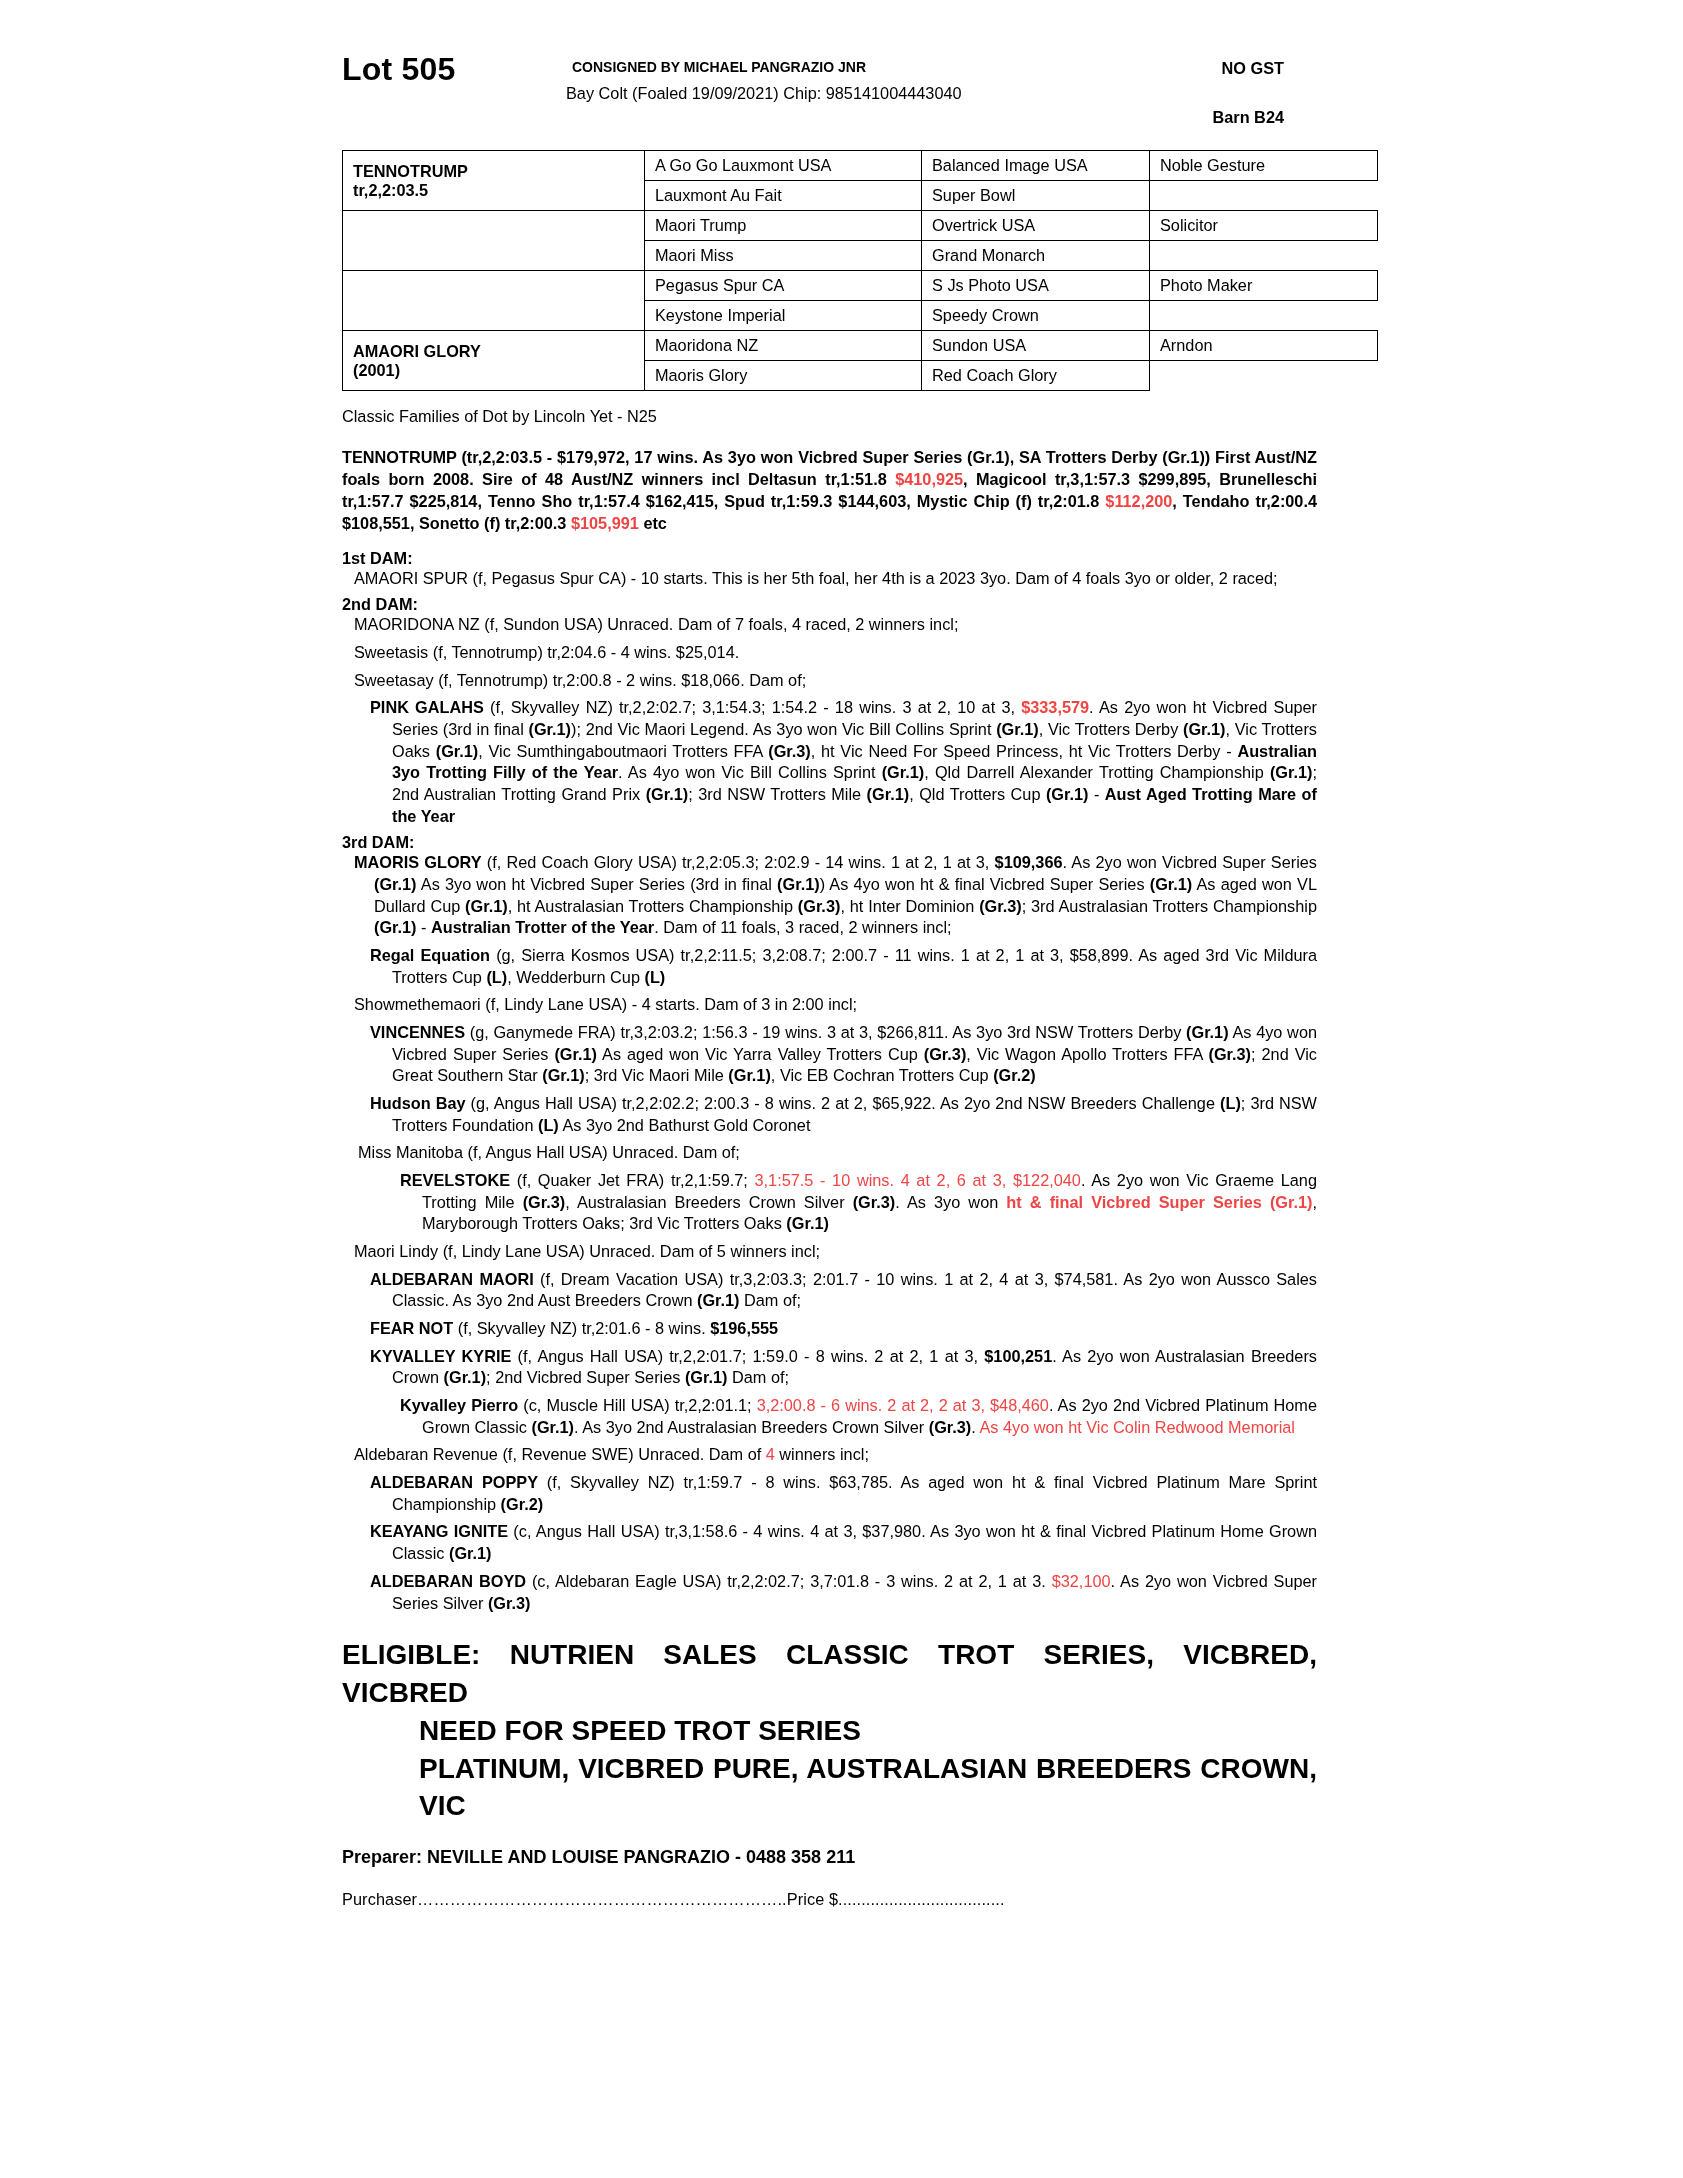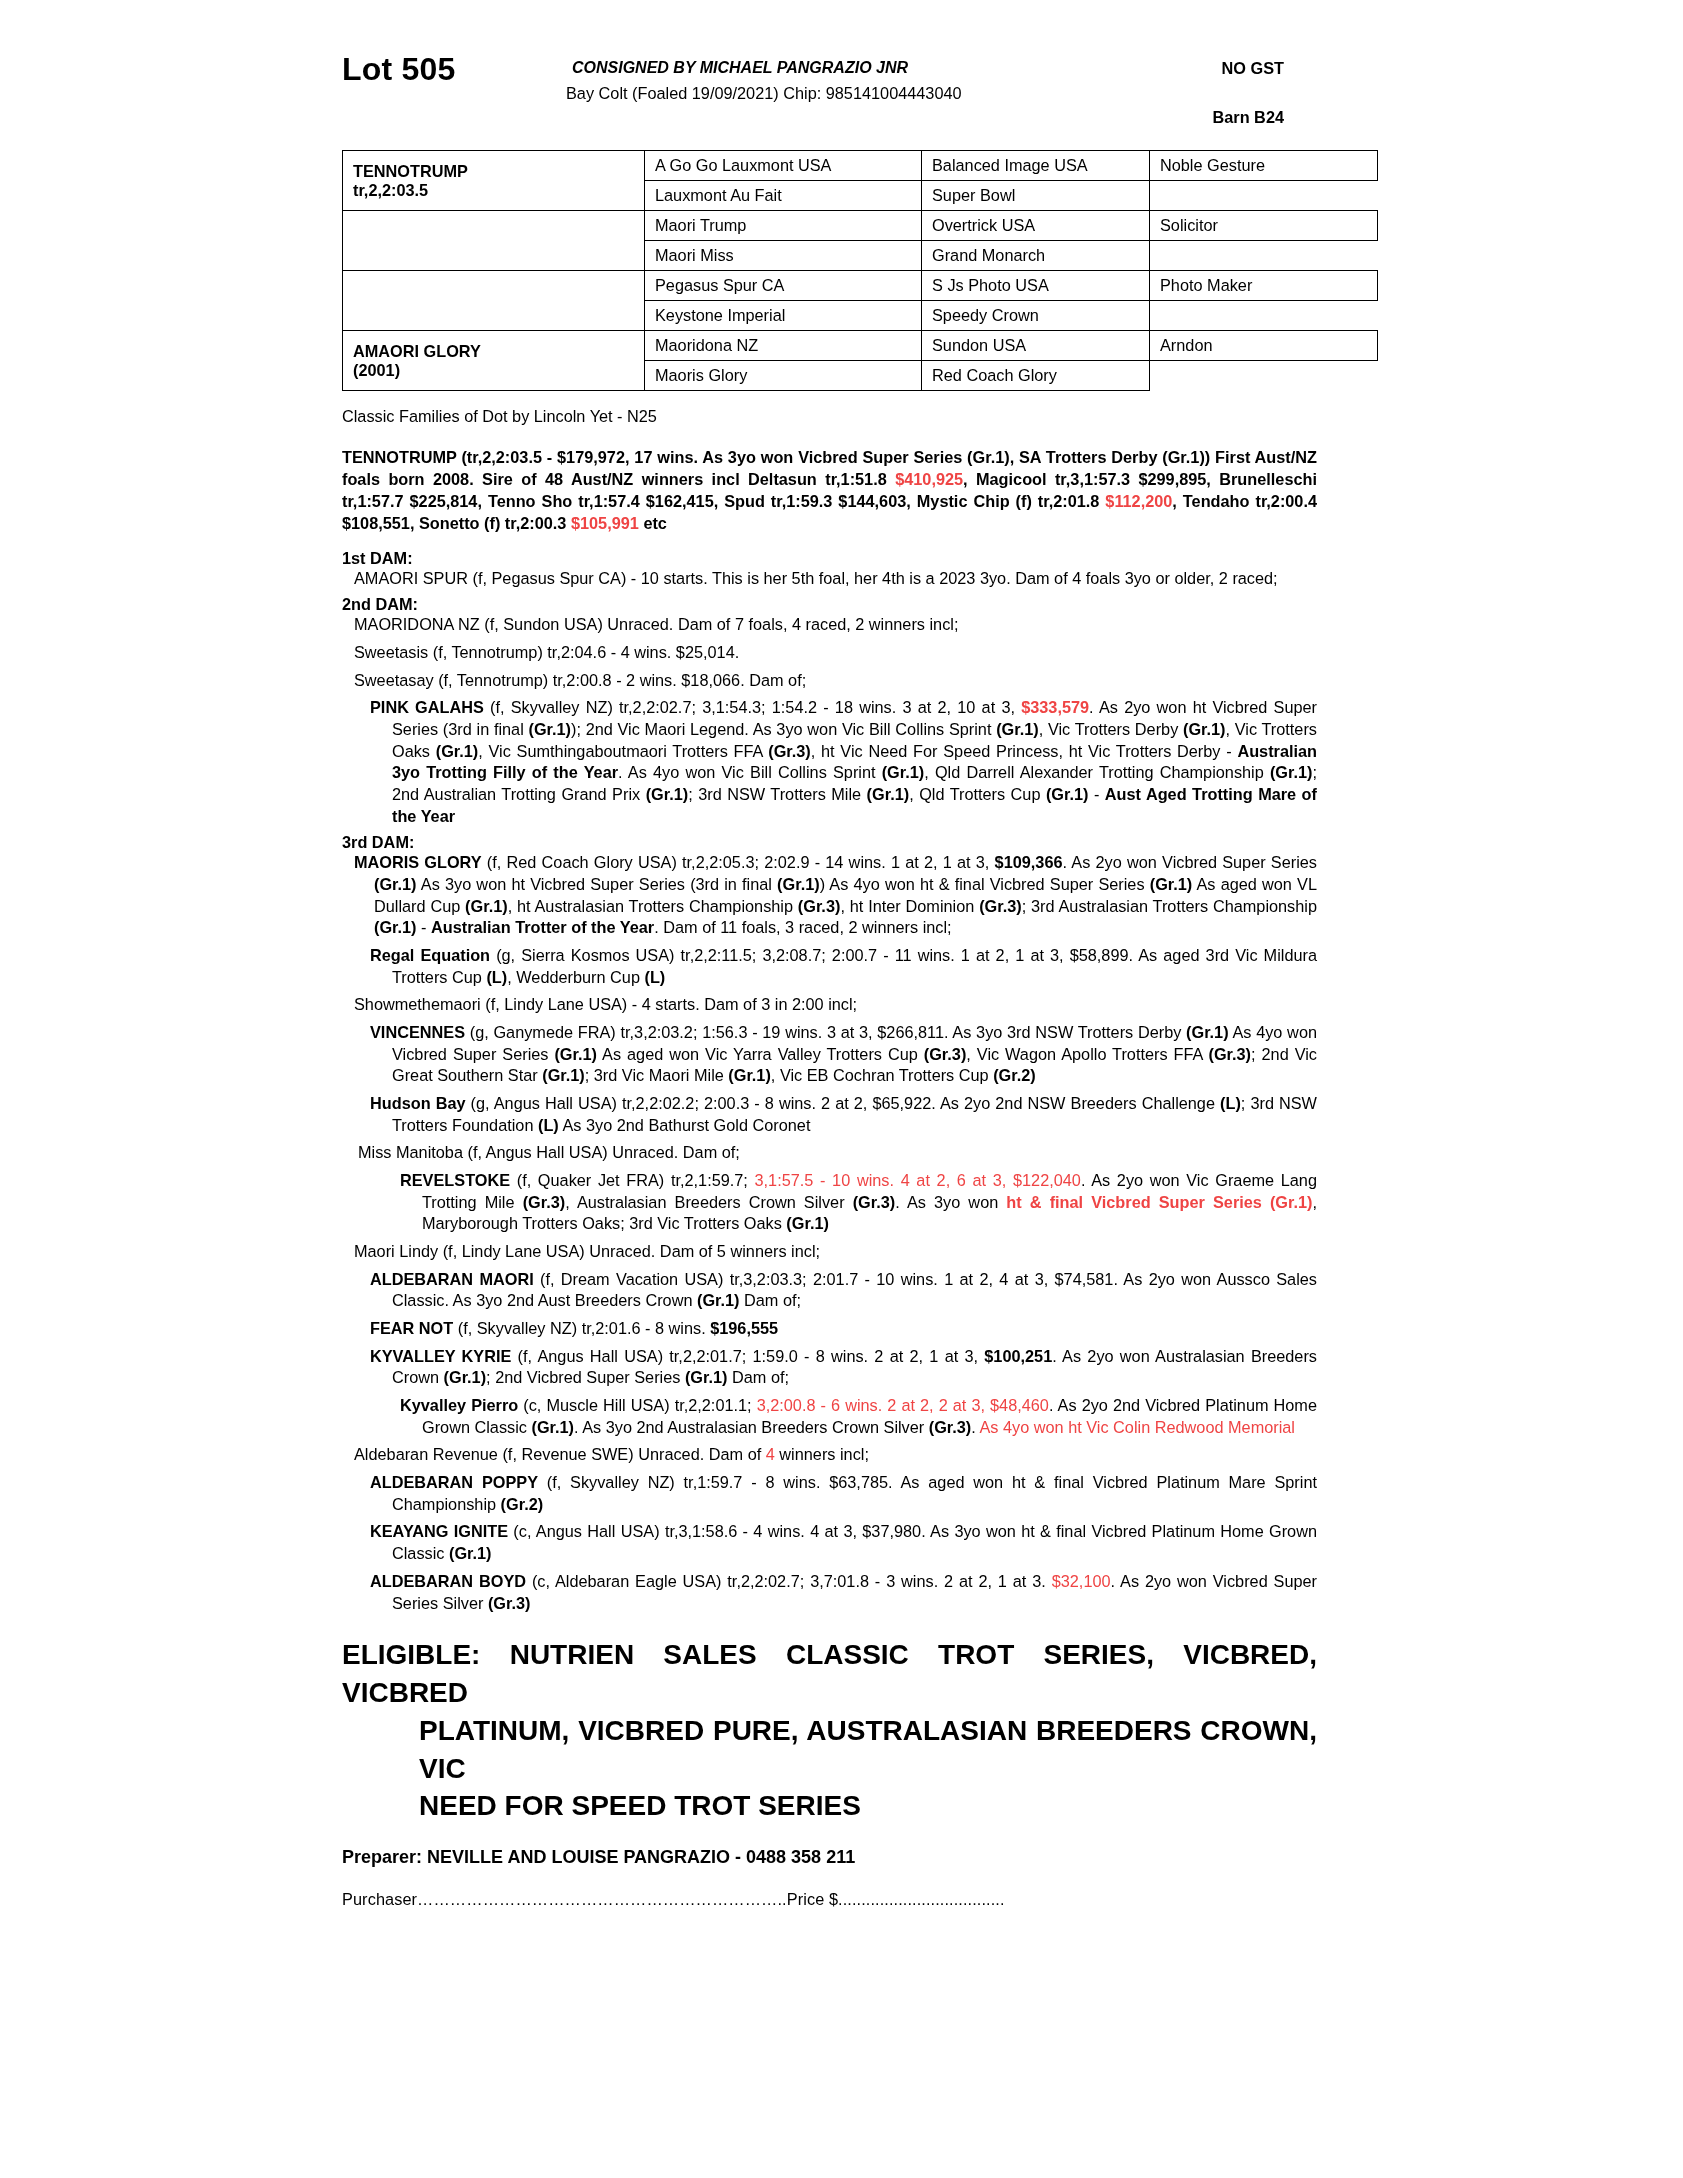--- a/index.html
+++ b/index.html
@@ -33,23 +33,22 @@
     left: 0;
     top: 0;
     font-size: 32px;
     font-weight: bold;
     letter-spacing: 0.2px;
   }
   .consigned {
     position: absolute;
     left: 230px;
     top: 8px;
-    font-size: 16px;
-    font-weight: bold;
-    font-style: italic;
+    font-size: 14px;
+    font-weight: bold;
   }
   .no-gst {
     position: absolute;
     right: 33px;
     top: 8px;
     font-size: 16.3px;
     font-weight: bold;
   }
   .subline {
     position: absolute;
@@ -273,22 +272,22 @@
     <div class="para ind2 hang2">
       <span class="bold">KEAYANG IGNITE</span><span> (c, Angus Hall USA) tr,3,1:58.6 - 4 wins. 4 at 3, $37,980. As 3yo won ht &amp; final Vicbred Platinum Home Grown Classic </span><span class="bold">(Gr.1)</span>
     </div>
 
     <div class="para ind2 hang2">
       <span class="bold">ALDEBARAN BOYD</span><span> (c, Aldebaran Eagle USA) tr,2,2:02.7; 3,7:01.8 - 3 wins. 2 at 2, 1 at 3. </span><span class="red">$32,100</span><span>. As 2yo won Vicbred Super Series Silver </span><span class="bold">(Gr.3)</span>
     </div>
 
     <div class="eligible">
       <span>ELIGIBLE: NUTRIEN SALES CLASSIC TROT SERIES, VICBRED, VICBRED</span>
+      <span class="cont">NEED FOR SPEED TROT SERIES</span>
       <span class="cont">PLATINUM, VICBRED PURE, AUSTRALASIAN BREEDERS CROWN, VIC</span>
-      <span class="cont">NEED FOR SPEED TROT SERIES</span>
     </div>
 
     <div class="preparer">Preparer: NEVILLE AND LOUISE PANGRAZIO - 0488 358 211</div>
     <div class="purchaser">Purchaser…………………………………………………………..Price $....................................</div>
 
   </div>
 </div>
 
 
 </body></html>

